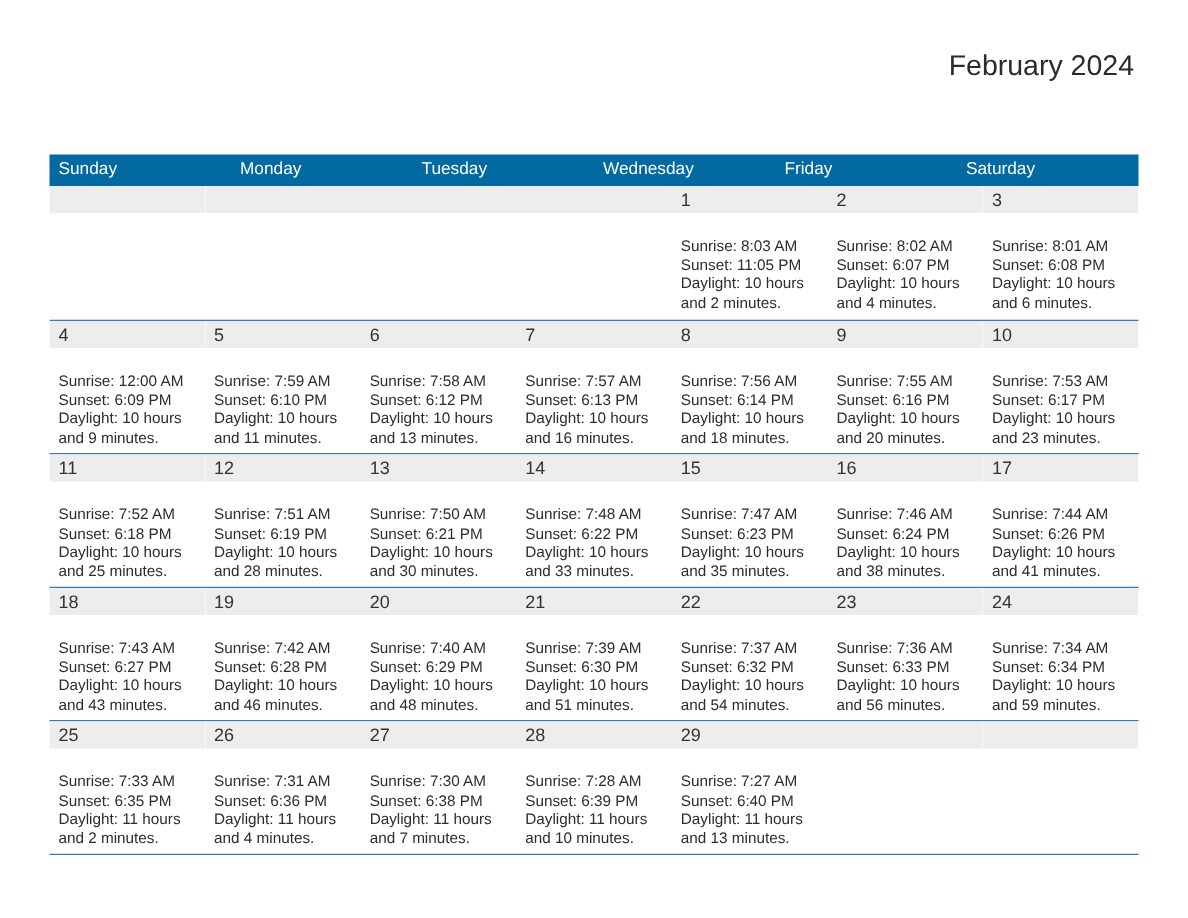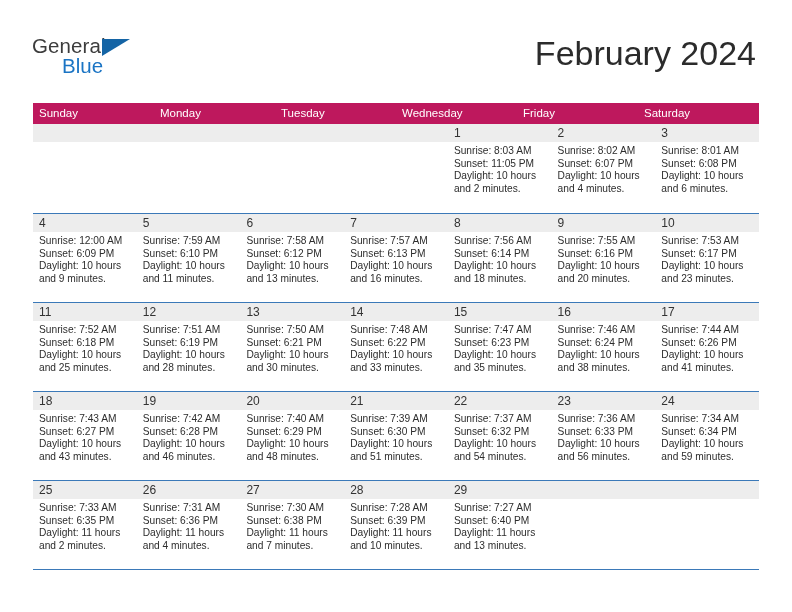--- a/index.html
+++ b/index.html
@@ -60,21 +60,21 @@
     top: 20px;
     font-size: 20.5px;
     color: #1a74c4;
     font-family: "Liberation Sans", sans-serif;
   }
 
   .title {
     position: absolute;
     right: 36px;
     top: 34px;
-    font-size: 34px;
+    font-size: 19px;
     color: #2b2b2b;
     text-align: right;
     white-space: nowrap;
   }
   .subtitle {
     position: absolute;
     right: 36px;
     top: 79px;
     font-size: 13.5px;
     color: #2b2b2b;
@@ -84,21 +84,21 @@
 
   
   .calendar {
     position: absolute;
     left: 33px;
     top: 103px;
     width: 726px;
   }
   .weekdays {
     display: flex;
-    background: #be185d;
+    background: #0369a1;
     height: 21px;
   }
   .weekday {
     flex: 1 1 0;
     color: #ffffff;
     font-size: 11.5px;
     line-height: 21px;
     padding-left: 6px;
     box-sizing: border-box;
     white-space: nowrap;
@@ -129,44 +129,40 @@
     background: #ededed;
   }
   .day-number {
     font-size: 12px;
     color: #333333;
     line-height: 18px;
     padding-left: 6px;
   }
   .day-lines {
     padding: 3px 5px 0 6px;
+    margin-top: 14px;
   }
   .day-line {
     font-size: 10.2px;
     line-height: 12.6px;
     color: #2d2d2d;
     white-space: nowrap;
   }
 
   .bottom-rule {
     border-top: 1px solid #3b79b8;
     width: 726px;
   }
 </style>
 </head>
 <body>
 
 <div class="page">
 
   <div class="header">
-    <div class="logo">
-      <span class="logo-general">General</span>
-      <span class="logo-triangle"></span>
-      <span class="logo-blue">Blue</span>
-    </div>
     <div class="title">February 2024</div>
   </div>
 
   <div class="calendar">
     <div class="weekdays" id="weekday-row">
         <div class="weekday">Sunday</div>
         <div class="weekday">Monday</div>
         <div class="weekday">Tuesday</div>
         <div class="weekday">Wednesday</div>
         <div class="weekday">Friday</div>

